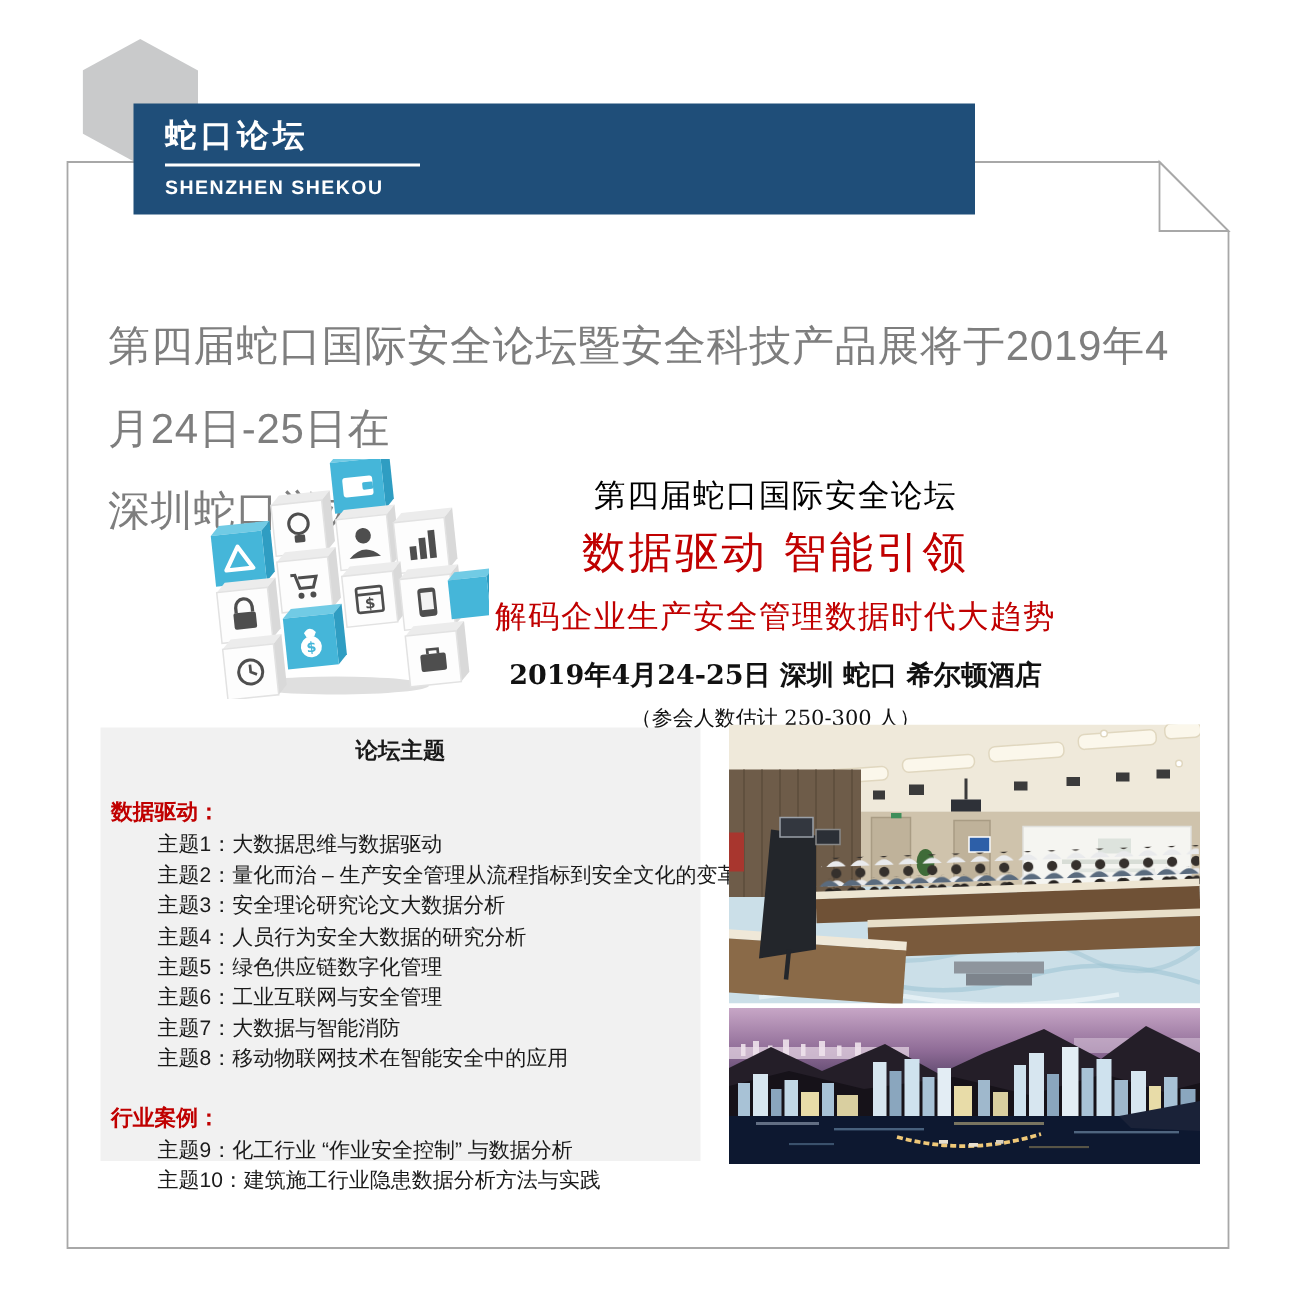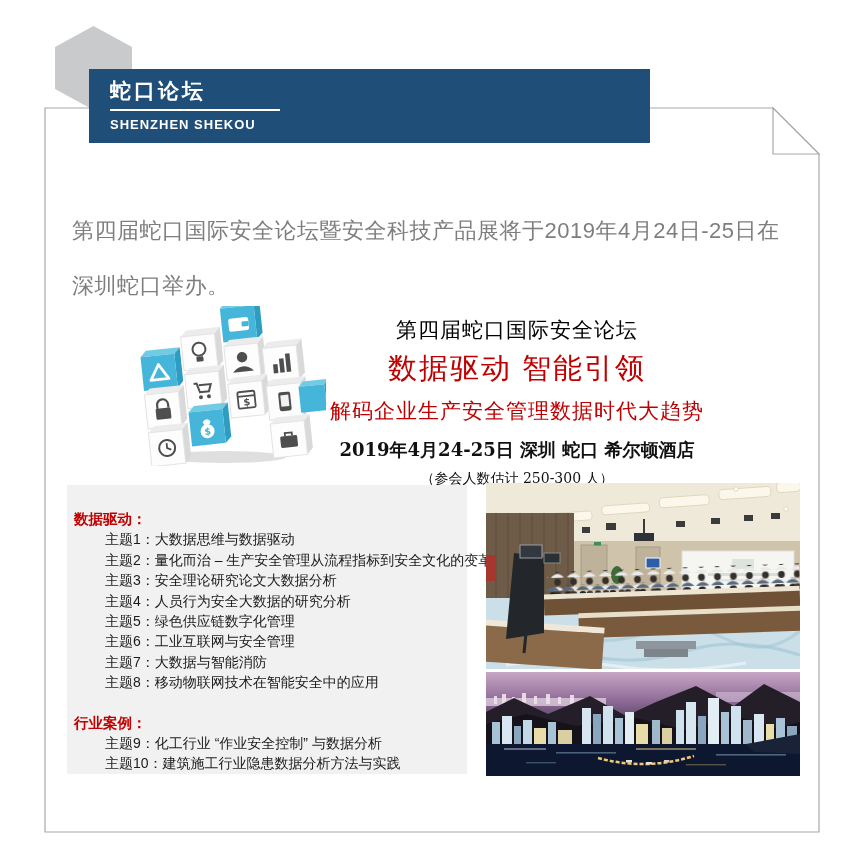--- a/index.html
+++ b/index.html
@@ -15,21 +15,21 @@
   #frame{left:0;top:0;z-index:1;}
 
   
   #banner{left:89px;top:69px;width:561px;height:74px;background:#1F4E79;z-index:2;
           box-sizing:border-box;padding:9px 0 0 21px;}
   #banner .cn{color:#ffffff;font-size:21px;font-weight:bold;letter-spacing:3px;line-height:26px;}
   #banner .rule{width:170px;height:2px;background:#ffffff;margin-top:5px;}
   #banner .en{color:#ffffff;font-size:13px;font-weight:bold;letter-spacing:1px;margin-top:6px;}
 
   
-  #intro{left:72px;top:203px;width:725px;z-index:2;color:#7E7E7E;font-size:22px;
+  #intro{left:72px;top:203px;width:725px;z-index:2;color:#7E7E7E;font-size:28px;
          line-height:55px;letter-spacing:0.5px;}
 
   
   #hero{left:247px;top:316px;width:540px;z-index:2;text-align:center;}
   #hero .t1{font-size:21px;color:#000000;letter-spacing:1px;}
   #hero .t2{font-size:29px;font-weight:normal;color:#C00000;letter-spacing:2px;margin-top:5px;}
   #hero .t3{font-size:21px;color:#C00000;letter-spacing:1px;margin-top:8px;
             font-family:"DejaVu Serif","Liberation Serif",serif;}
   #hero .t4{font-size:18px;font-weight:bold;color:#111111;margin-top:13px;
             font-family:"DejaVu Serif","Liberation Serif",serif;}
@@ -186,20 +186,21 @@
 
   <div id="hero" class="abs">
     <div class="t1">第四届蛇口国际安全论坛</div>
     <div class="t2">数据驱动 智能引领</div>
     <div class="t3">解码企业生产安全管理数据时代大趋势</div>
     <div class="t4">2019年4月24-25日  深圳 蛇口 希尔顿酒店</div>
     <div class="t5">（参会人数估计 250-300 人）</div>
   </div>
 
   <div id="topics" class="abs">
+    <div class="title">论坛主题</div>
     <div class="cat">数据驱动：</div>
     <div class="item">主题1：大数据思维与数据驱动</div>
     <div class="item">主题2：量化而治 – 生产安全管理从流程指标到安全文化的变革</div>
     <div class="item">主题3：安全理论研究论文大数据分析</div>
     <div class="item">主题4：人员行为安全大数据的研究分析</div>
     <div class="item">主题5：绿色供应链数字化管理</div>
     <div class="item">主题6：工业互联网与安全管理</div>
     <div class="item">主题7：大数据与智能消防</div>
     <div class="item">主题8：移动物联网技术在智能安全中的应用</div>
     <div class="cat">行业案例：</div>

